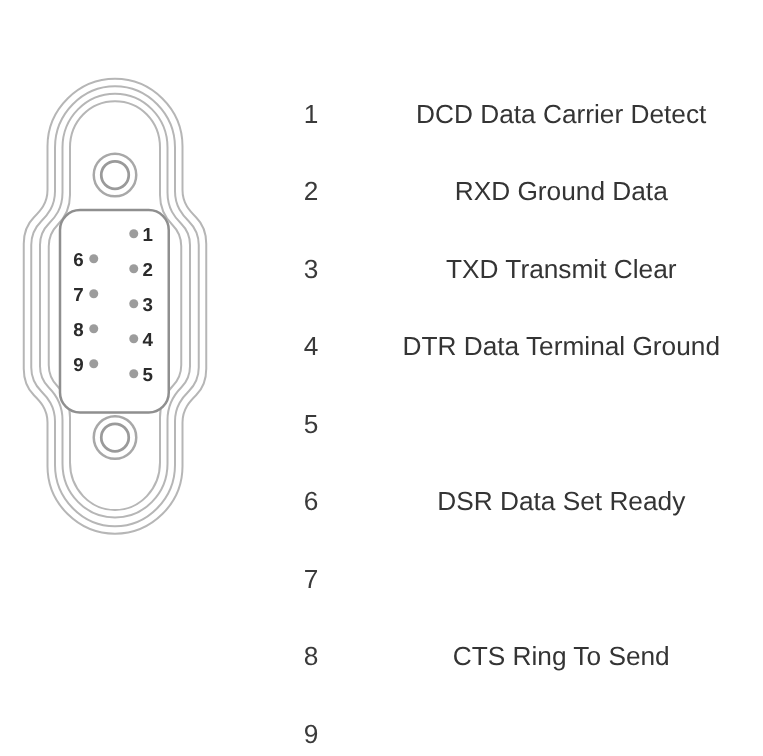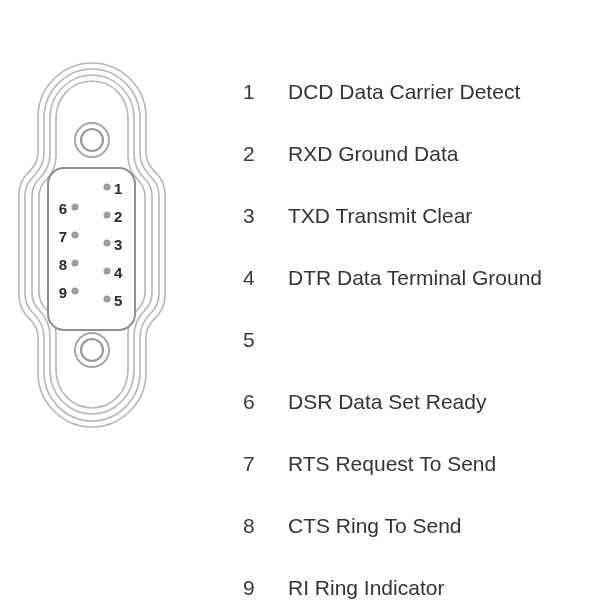--- a/index.html
+++ b/index.html
@@ -69,20 +69,21 @@
     color: #3a3a3a;
     line-height: 1;
   }
   .pin-row-desc {
     flex: 1 1 auto;
     font-size: 21px;
     font-weight: 400;
     color: #343434;
     line-height: 1;
     white-space: nowrap;
+    text-align: center;
   }
 </style>
 </head>
 <body>
 
 <div id="figure">
 
   <div id="connector-graphic">
 
     <svg width="200" height="410" viewBox="0 0 200 410" xmlns="http://www.w3.org/2000/svg">
@@ -234,27 +235,25 @@
       <div class="pin-row-number">5</div>
     </div>
 
     <div class="pin-row">
       <div class="pin-row-number">6</div>
       <div class="pin-row-desc">DSR Data Set Ready</div>
     </div>
 
     <div class="pin-row">
       <div class="pin-row-number">7</div>
-      <div class="pin-row-desc">RTS Request To Send</div>
     </div>
 
     <div class="pin-row">
       <div class="pin-row-number">8</div>
       <div class="pin-row-desc">CTS Ring To Send</div>
     </div>
 
     <div class="pin-row">
       <div class="pin-row-number">9</div>
-      <div class="pin-row-desc">RI Ring Indicator</div>
     </div>
 
   </div>
 </div>
 
 </body></html>

